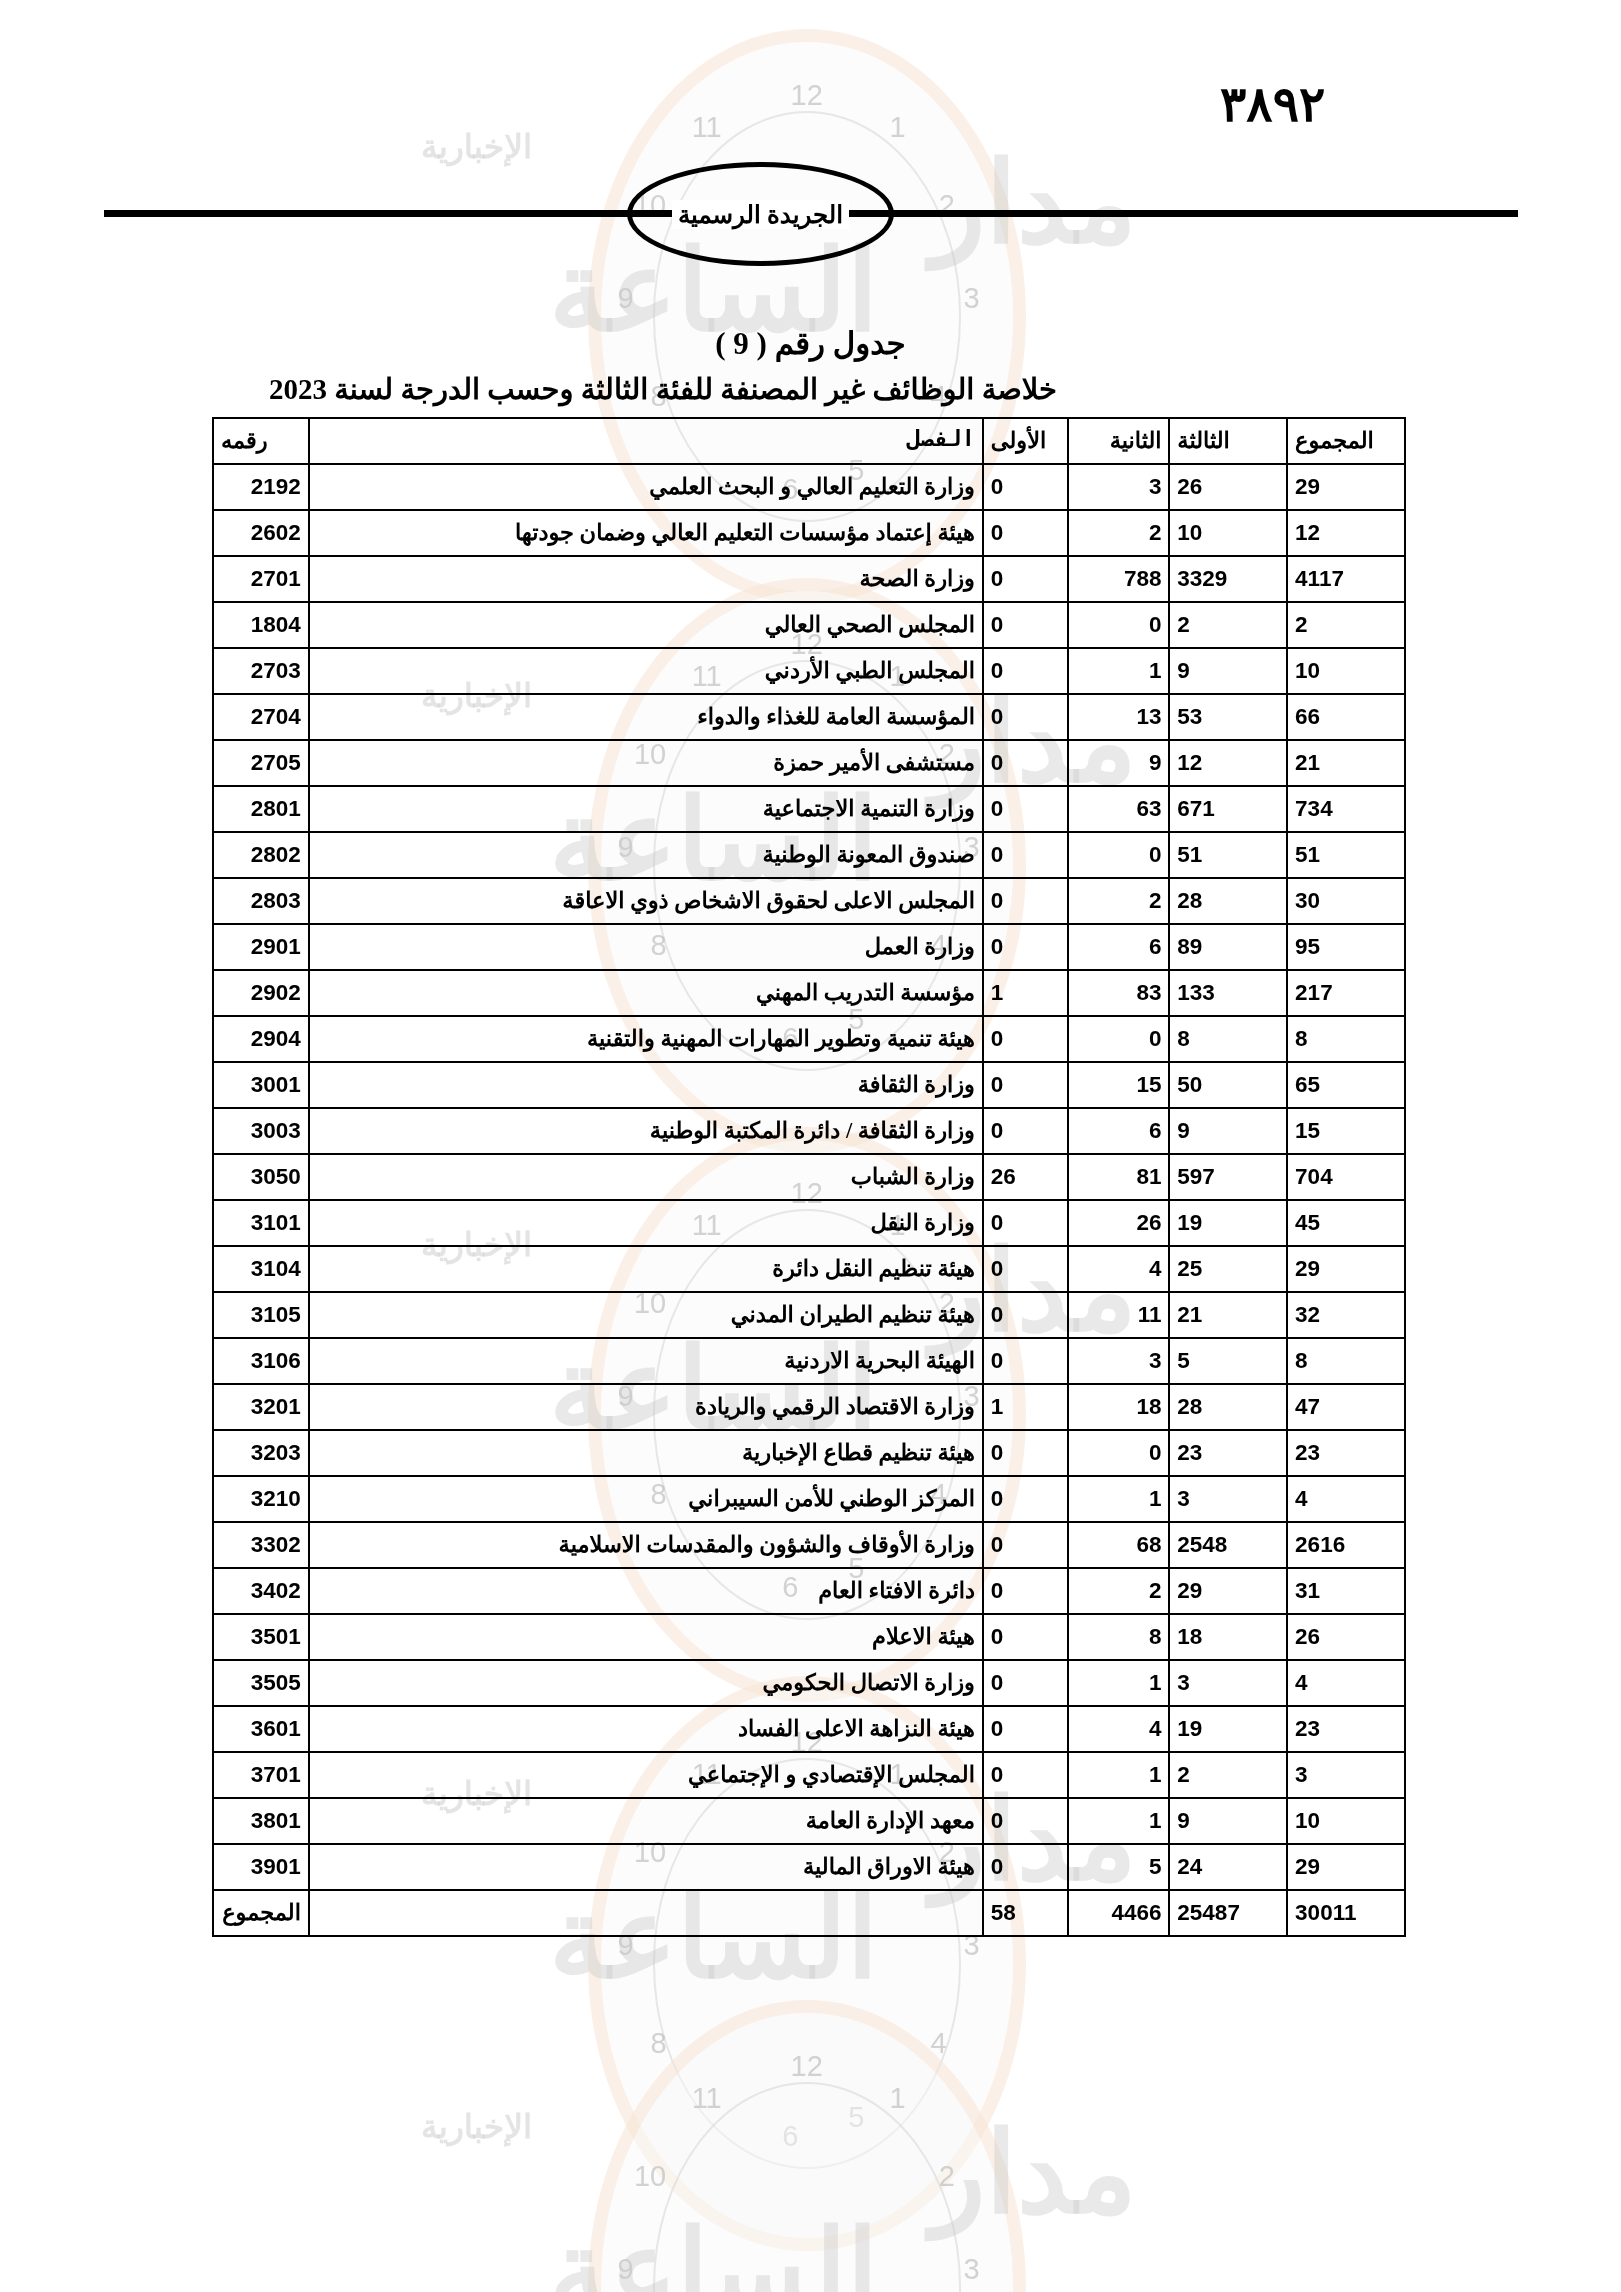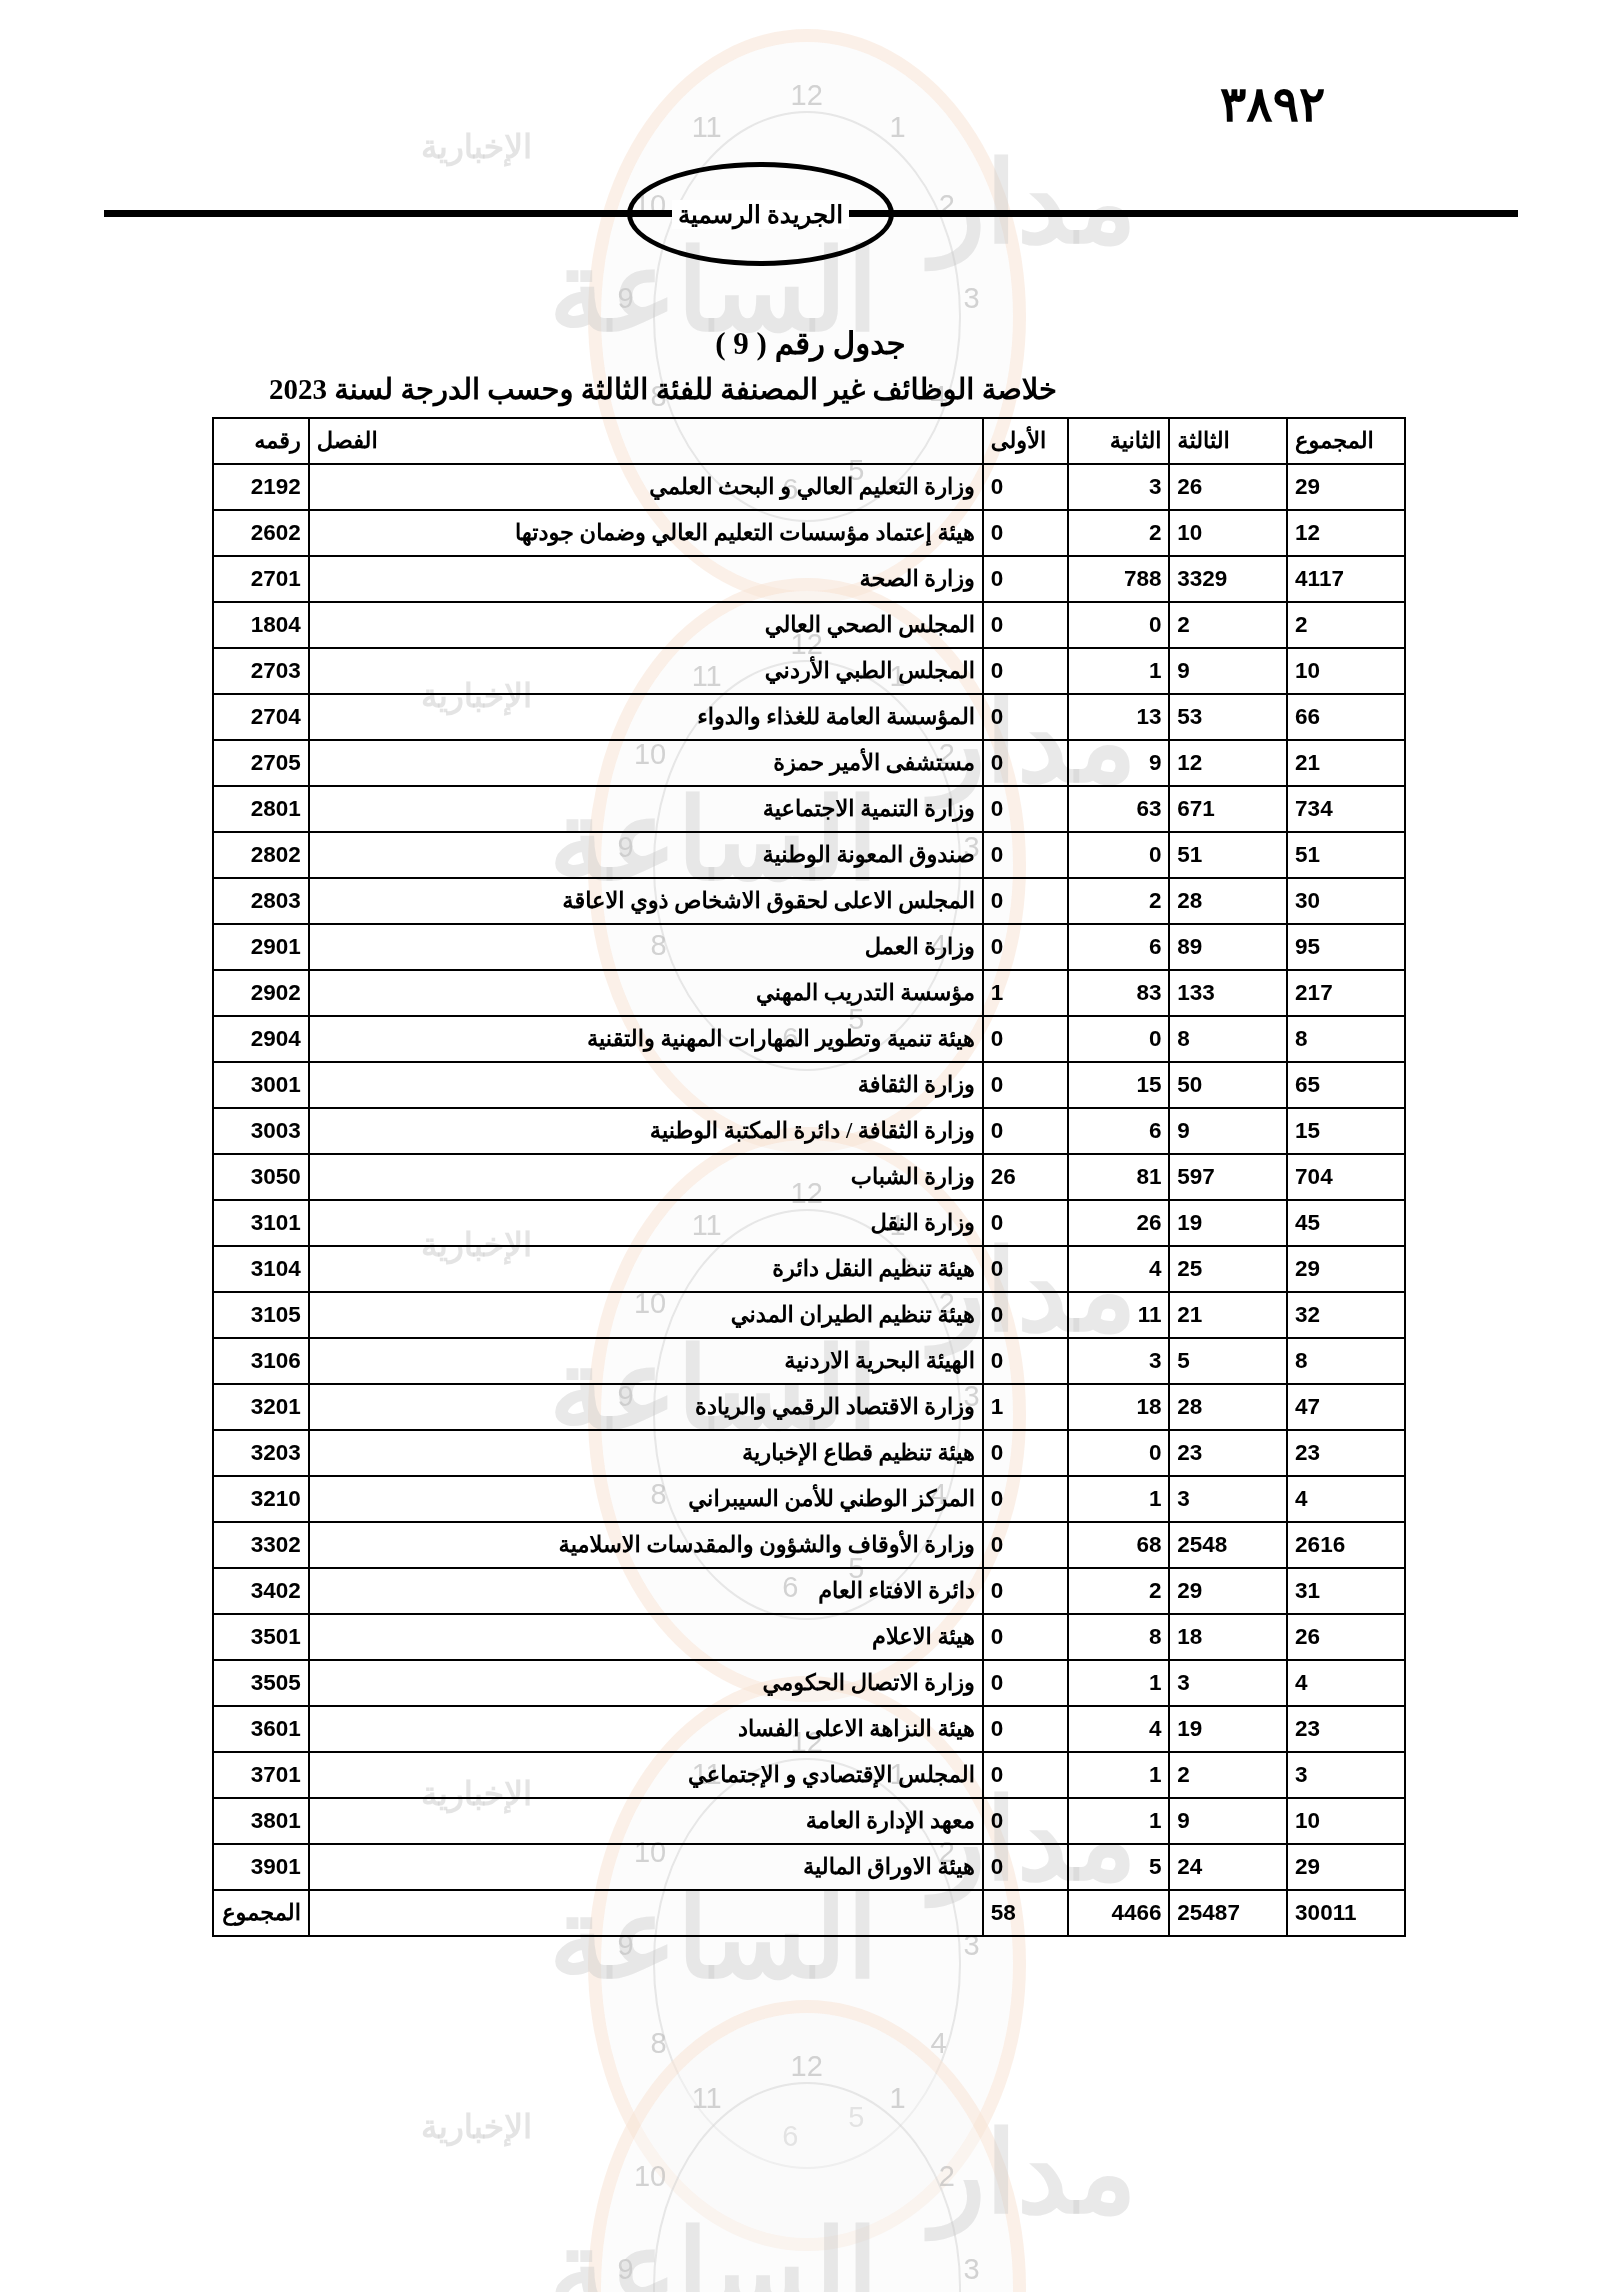--- a/index.html
+++ b/index.html
@@ -156,22 +156,22 @@
   tr.total-row td { font-weight: bold; }
   td.c-total, td.c-third, td.c-second, td.c-first {
     font-family: "Liberation Sans", sans-serif;
     font-size: 23.5px;
   }
   td.c-num {
     font-family: "Liberation Sans", sans-serif;
     font-size: 23.5px;
   }
   th { font-size: 21.6px; text-align: center; }
-  th.h-chapter { text-align: left; }
-  th.h-num { text-align: right; border-radius: 18px; }
+  th.h-chapter { text-align: right; font-family: Liberation Mono, monospace; }
+  th.h-num { text-align: left; border-radius: 18px; }
 </style>
 </head>
 <body>
 
 <div class="wm-layer">
 
   <div class="wm-clock" style="top:29px; left:588px;">
     <span class="num" style="top:37px; left:46%;">12</span>
     <span class="num" style="top:69px; left:22%;">11</span>
     <span class="num" style="top:147px; left:8%;">10</span>

